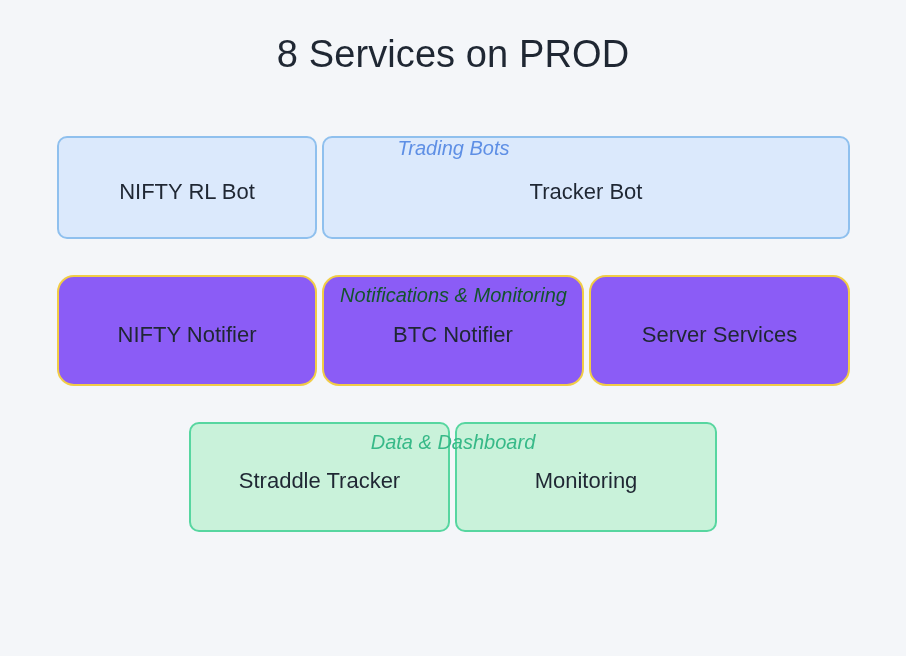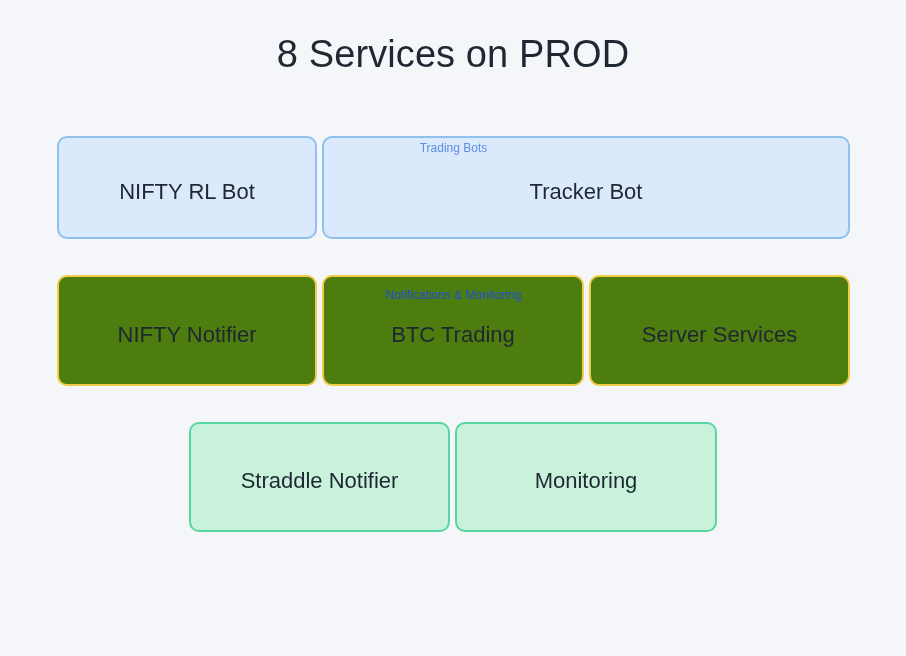--- a/index.html
+++ b/index.html
@@ -47,26 +47,27 @@
     gap: 5px;
     box-sizing: border-box;
   }
 
   .group-label {
     position: absolute;
     top: 10px;
     left: 0;
     width: 100%;
     text-align: center;
-    font-size: 12px;
+    font-size: 20px;
     line-height: 20px;
     font-weight: 400;
     white-space: nowrap;
     pointer-events: none;
     z-index: 5;
+    font-style: italic;
   }
 
   .card {
     position: relative;
     box-sizing: border-box;
     border-radius: 10px;
     border-width: 2px;
     border-style: solid;
     display: flex;
     align-items: center;
@@ -99,24 +100,25 @@
   #group-trading-bots .group-label { color: #5e8fe5; }
 
   
   #group-notifications {
     left: 57px;
     top: 275px;
     width: 793px;
     height: 111px;
   }
   #group-notifications .card {
-    background: #4d7c0f;
+    background: #8b5cf6;
     border-color: #f1cc46;
+    border-radius: 17px;
   }
-  #group-notifications .group-label { color: #1d4ed8; }
+  #group-notifications .group-label { color: #14532d; }
 
   
   #group-data-dashboard {
     left: 189px;
     top: 422px;
     width: 528px;
     height: 110px;
   }
   #group-data-dashboard .card {
     background: #c9f2da;
@@ -153,33 +155,34 @@
 
   <div class="group" id="group-notifications">
 
     <div class="group-label">Notifications &amp; Monitoring</div>
 
     <div class="card w-260">
       <span class="card-label">NIFTY Notifier</span>
     </div>
 
     <div class="card w-262">
-      <span class="card-label">BTC Trading</span>
+      <span class="card-label">BTC Notifier</span>
     </div>
 
     <div class="card w-shrink">
       <span class="card-label">Server Services</span>
     </div>
   </div>
 
   <div class="group" id="group-data-dashboard">
 
+    <div class="group-label">Data &amp; Dashboard</div>
 
     <div class="card w-261">
-      <span class="card-label">Straddle Notifier</span>
+      <span class="card-label">Straddle Tracker</span>
     </div>
 
     <div class="card w-shrink">
       <span class="card-label">Monitoring</span>
     </div>
   </div>
 
 </div>
 
 </body></html>

